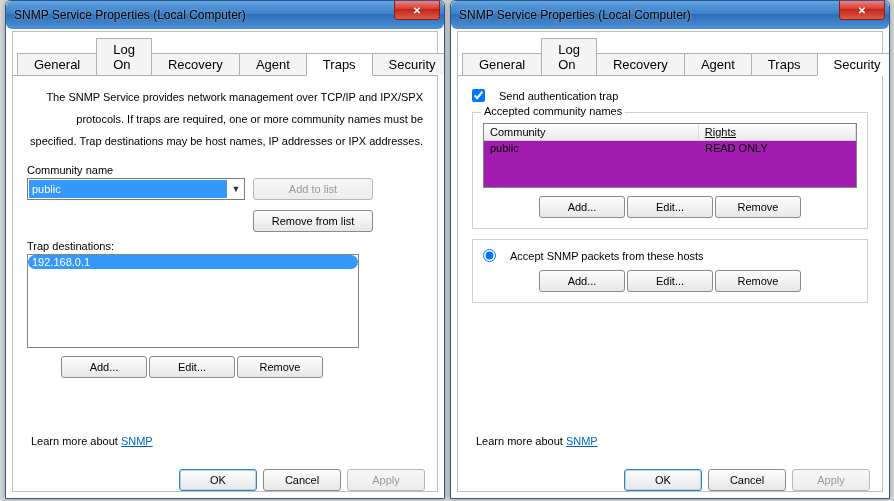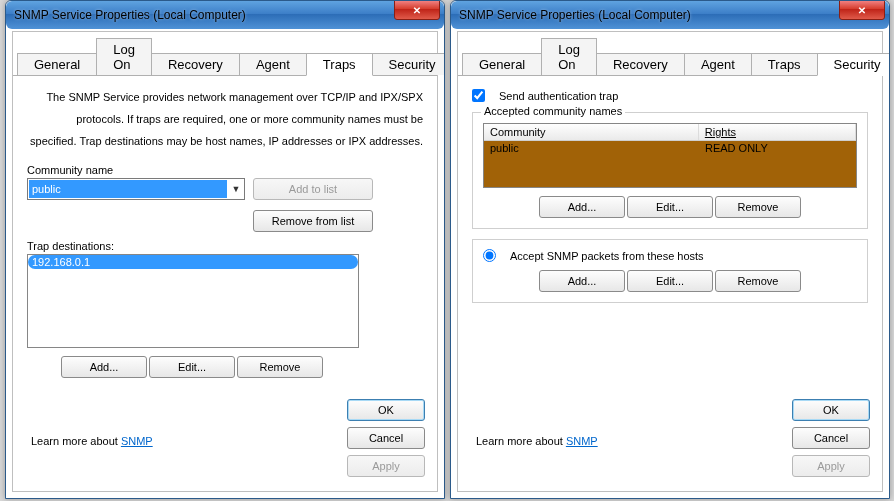--- a/index.html
+++ b/index.html
@@ -173,21 +173,21 @@
   }
   .radio, .checkbox {
     display: flex;
     align-items: center;
     gap: 14px;
     margin: 3px 0;
   }
   .radio input, .checkbox input { margin:0; }
   .table {
     border: 1px solid #868686;
-    background: #a16207;
+    background: #a21caf;
   }
   .thead {
     display: flex;
     background: linear-gradient(to bottom,#fefefe,#eaeaea);
     border-bottom: 1px solid #cfcfcf;
   }
   .th {
     padding: 2px 6px;
     font-size: 11px;
     border-right: 1px solid #dcdcdc;
@@ -195,25 +195,24 @@
   .th.c1 { flex: 1.4; }
   .th.c2 { flex: 1; text-decoration: underline; }
   .trow { display: flex; }
   .td { padding: 1px 6px; }
   .td.c1 { flex: 1.4; }
   .td.c2 { flex: 1; }
   .tbody { height: 46px; }
   .link { color: #0066cc; text-decoration: underline; cursor: pointer; }
   .footer {
     position: absolute;
-    bottom: 14px;
+    bottom: 0;
     right: 12px;
     display: flex;
     gap: 6px;
-    flex-direction: column;
   }
   .learn {
     position: absolute;
     bottom: 44px;
     left: 18px;
   }
   .btnrow {
     display: flex;
     justify-content: center;
     gap: 2px;

